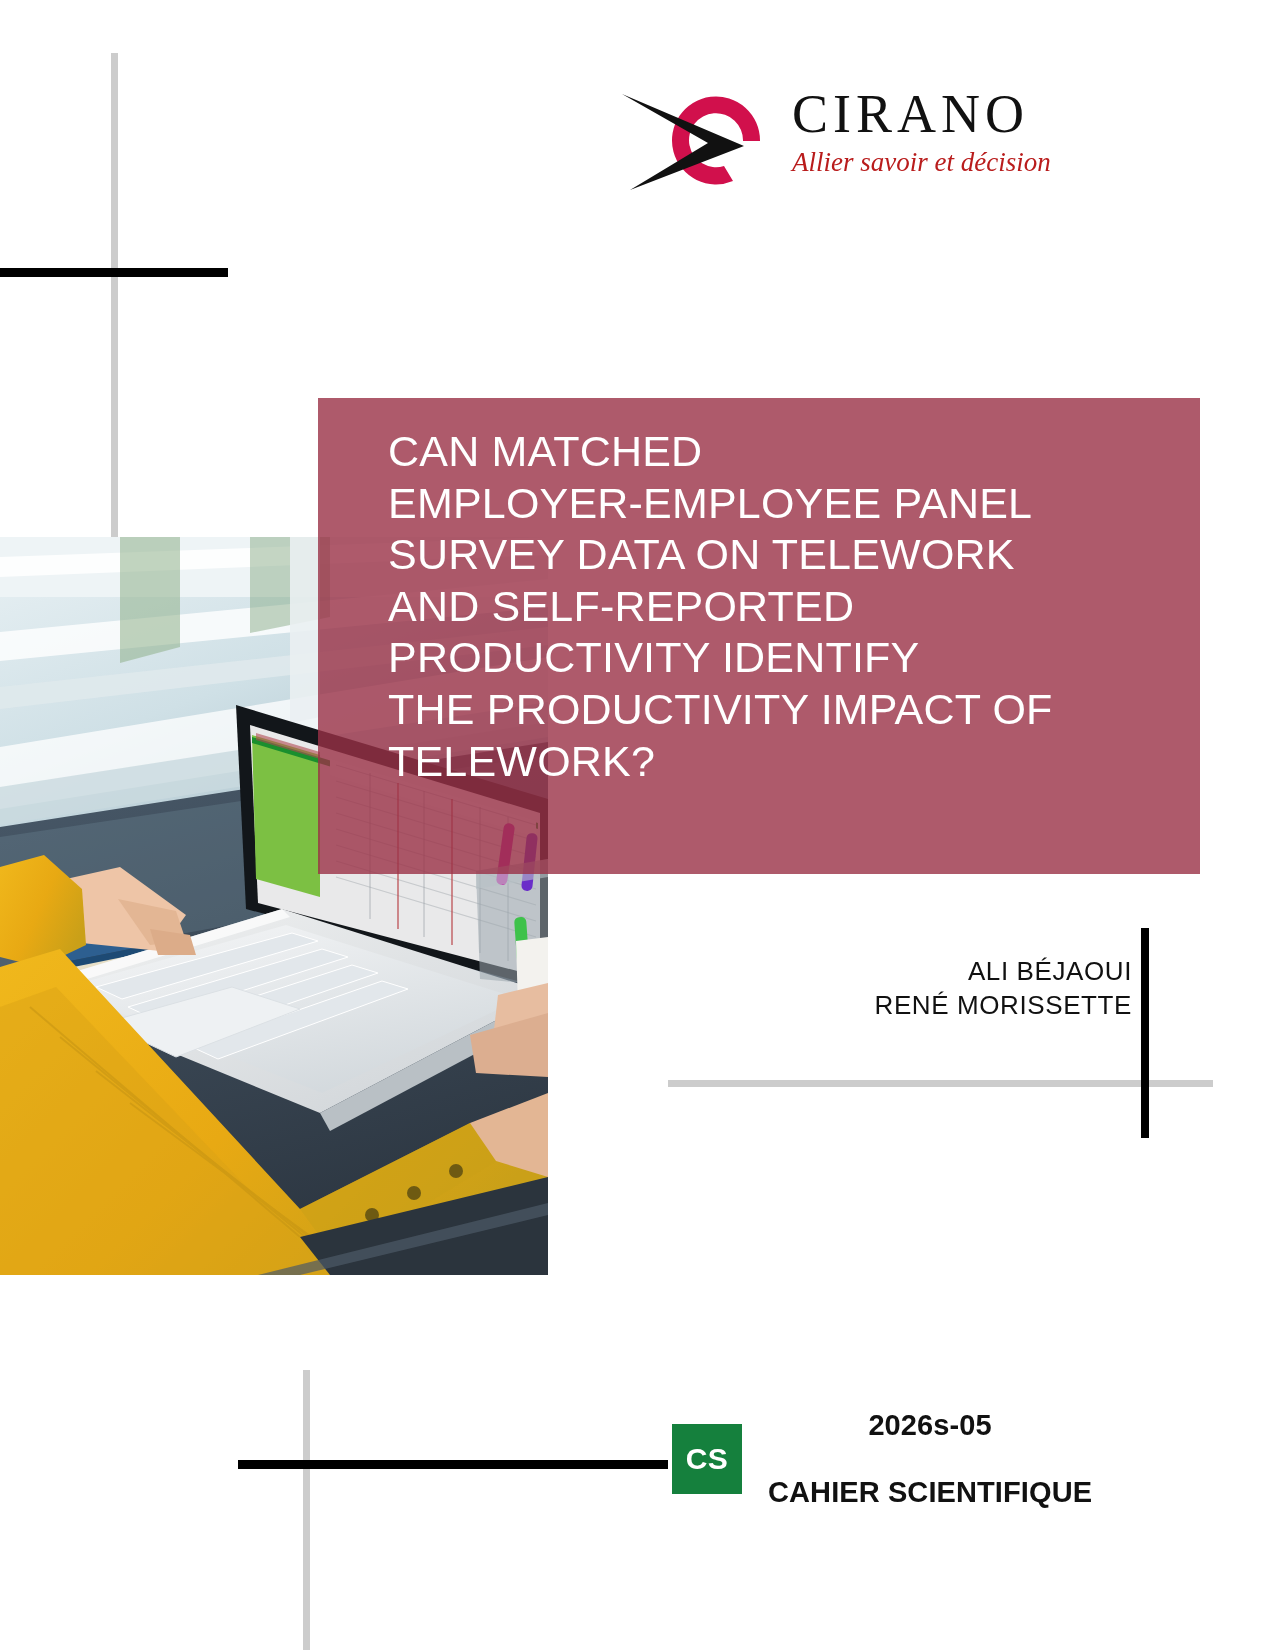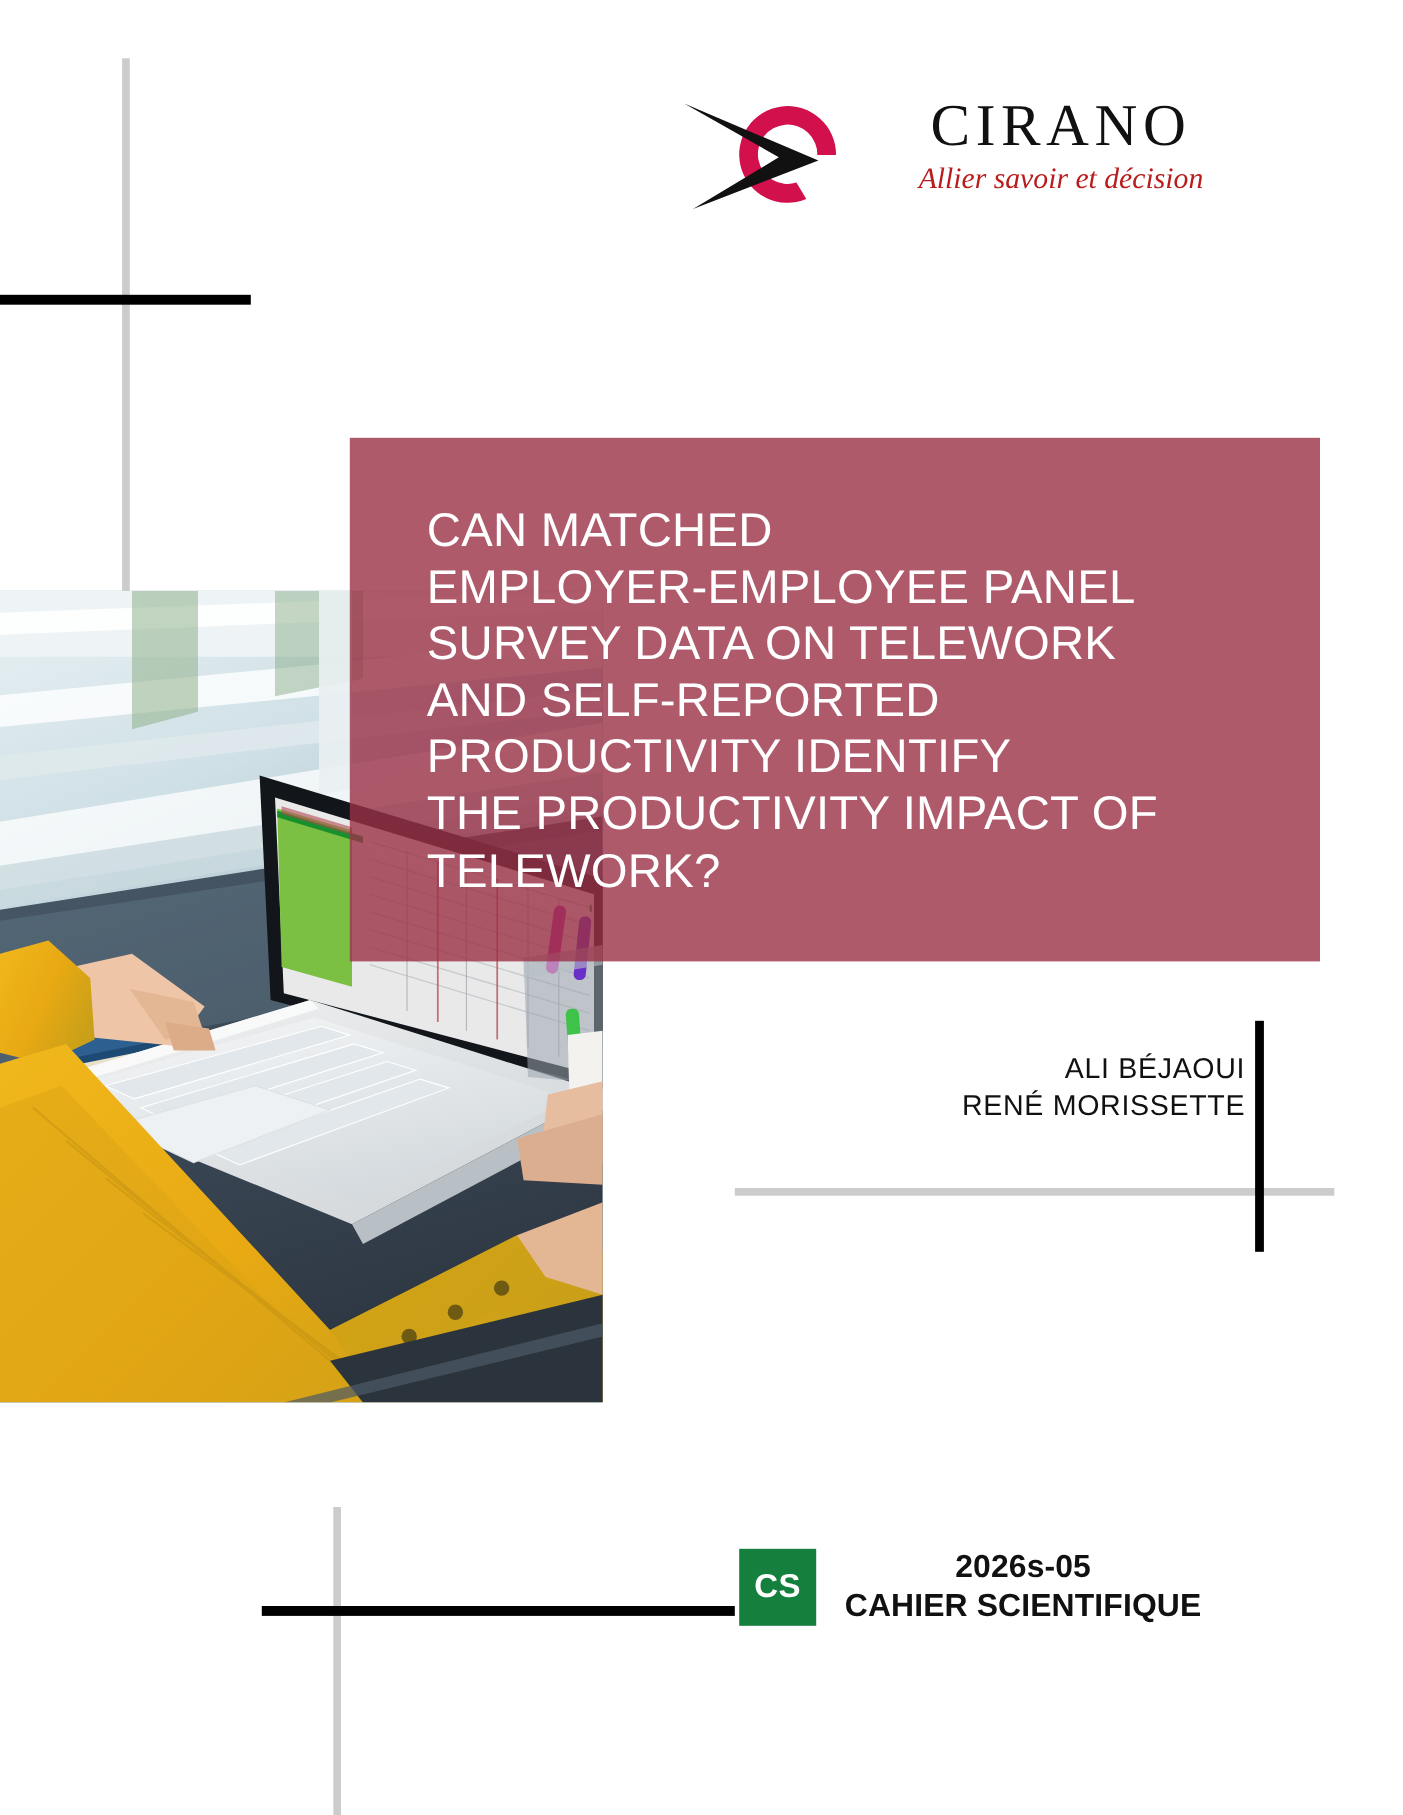--- a/index.html
+++ b/index.html
@@ -47,21 +47,20 @@
     left: 0;
     top: 0;
     width: 160px;
     height: 110px;
   }
   #logo-words {
     position: absolute;
     left: 180px;
     top: 0px;
     width: 345px;
-    text-align: center;
   }
   #logo-wordmark {
     font-family: "Liberation Serif", serif;
     font-size: 54px;
     letter-spacing: 5px;
     color: #111111;
     line-height: 1.05;
     white-space: nowrap;
   }
   #logo-tagline {
@@ -87,21 +86,21 @@
 
   
   #title-block {
     position: absolute;
     left: 318px;
     top: 398px;
     width: 882px;
     height: 476px;
     background: rgba(154, 49, 70, 0.80);
     box-sizing: border-box;
-    padding: 59px 34px 10px 70px;
+    padding: 28px 34px 10px 70px;
   }
   #title-text {
     color: #ffffff;
     font-size: 43px;
     line-height: 1.20;
     letter-spacing: 0.2px;
     font-weight: 400;
     white-space: pre-line;
   }
 
@@ -147,20 +146,21 @@
     font-size: 29px;
     font-weight: bold;
     line-height: 1.22;
     letter-spacing: 0.1px;
   }
   #pub-series {
     font-size: 29px;
     font-weight: bold;
     line-height: 1.22;
     letter-spacing: 0.1px;
+    margin-top: 32px;
   }
 </style>
 </head>
 <body>
 
 <div class="page">
 
   <div class="rule" id="rule-top-vert"></div>
   <div class="rule rule-black" id="rule-top-horiz"></div>
 

